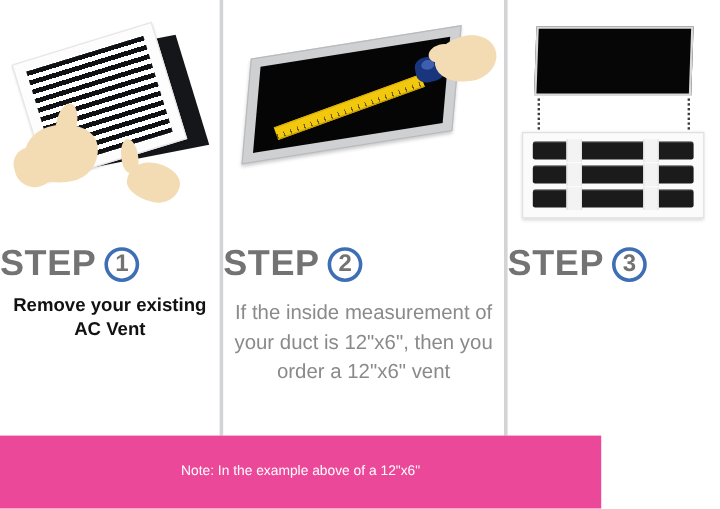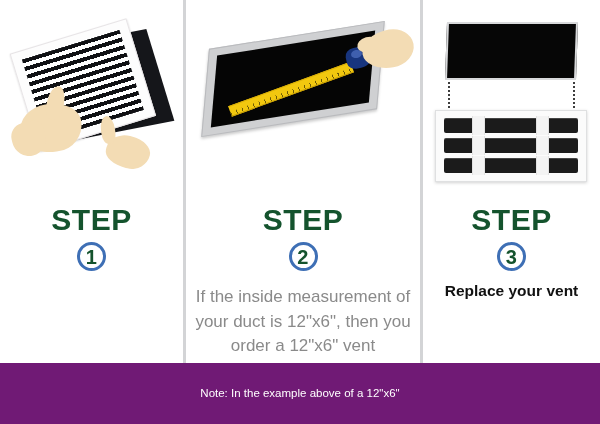--- a/index.html
+++ b/index.html
@@ -44,24 +44,23 @@
     position: relative;
     width: 100%;
     height: 205px;
   }
 
   
   .step-head {
     display: flex;
     align-items: center;
     gap: 7px;
-    color: #14532d;
+    color: #737373;
     font-weight: bold;
     letter-spacing: 0.5px;
-    flex-direction: column;
   }
   .step-word {
     font-size: 30px;
     line-height: 30px;
   }
   .step-circle {
     width: 29px;
     height: 29px;
     border: 3px solid #3e6fb5;
     border-radius: 50%;
@@ -88,23 +87,23 @@
     line-height: 1.45;
     margin-top: 14px;
     padding: 0 8px;
   }
 
   
   .note-banner {
     position: absolute;
     left: 0;
     top: 363px;
-    width: 600px;
+    width: 501px;
     height: 61px;
-    background: #701a75;
+    background: #ec4899;
     color: #ffffff;
     display: flex;
     flex-direction: column;
     align-items: center;
     justify-content: center;
     box-sizing: border-box;
   }
   .note-line {
     font-size: 11.5px;
     line-height: 1.55;
@@ -344,20 +343,21 @@
       <div class="hand-a-wrist"></div>
       <div class="hand hand-b"></div>
       <div class="hand-b-thumb"></div>
     </div>
 
     <div class="step-head">
       <span class="step-word">STEP</span>
       <span class="step-circle">1</span>
     </div>
 
+    <div class="step-title">Remove your existing AC Vent</div>
   </div>
 
   <div class="panel panel-2">
 
     <div class="art">
       <div class="duct-plate">
         <div class="duct-hole"></div>
       </div>
       <div class="tape-strip"></div>
       <div class="tape-case"></div>
@@ -394,21 +394,20 @@
           <span class="sp s2"></span>
         </div>
       </div>
     </div>
 
     <div class="step-head">
       <span class="step-word">STEP</span>
       <span class="step-circle">3</span>
     </div>
 
-    <div class="step-title">Replace your vent</div>
   </div>
 
   <div class="divider left"></div>
   <div class="divider right"></div>
 
   <div class="note-banner">
     <div class="note-line">Note: In the example above of a 12"x6"</div>
   </div>
 
 </div>

